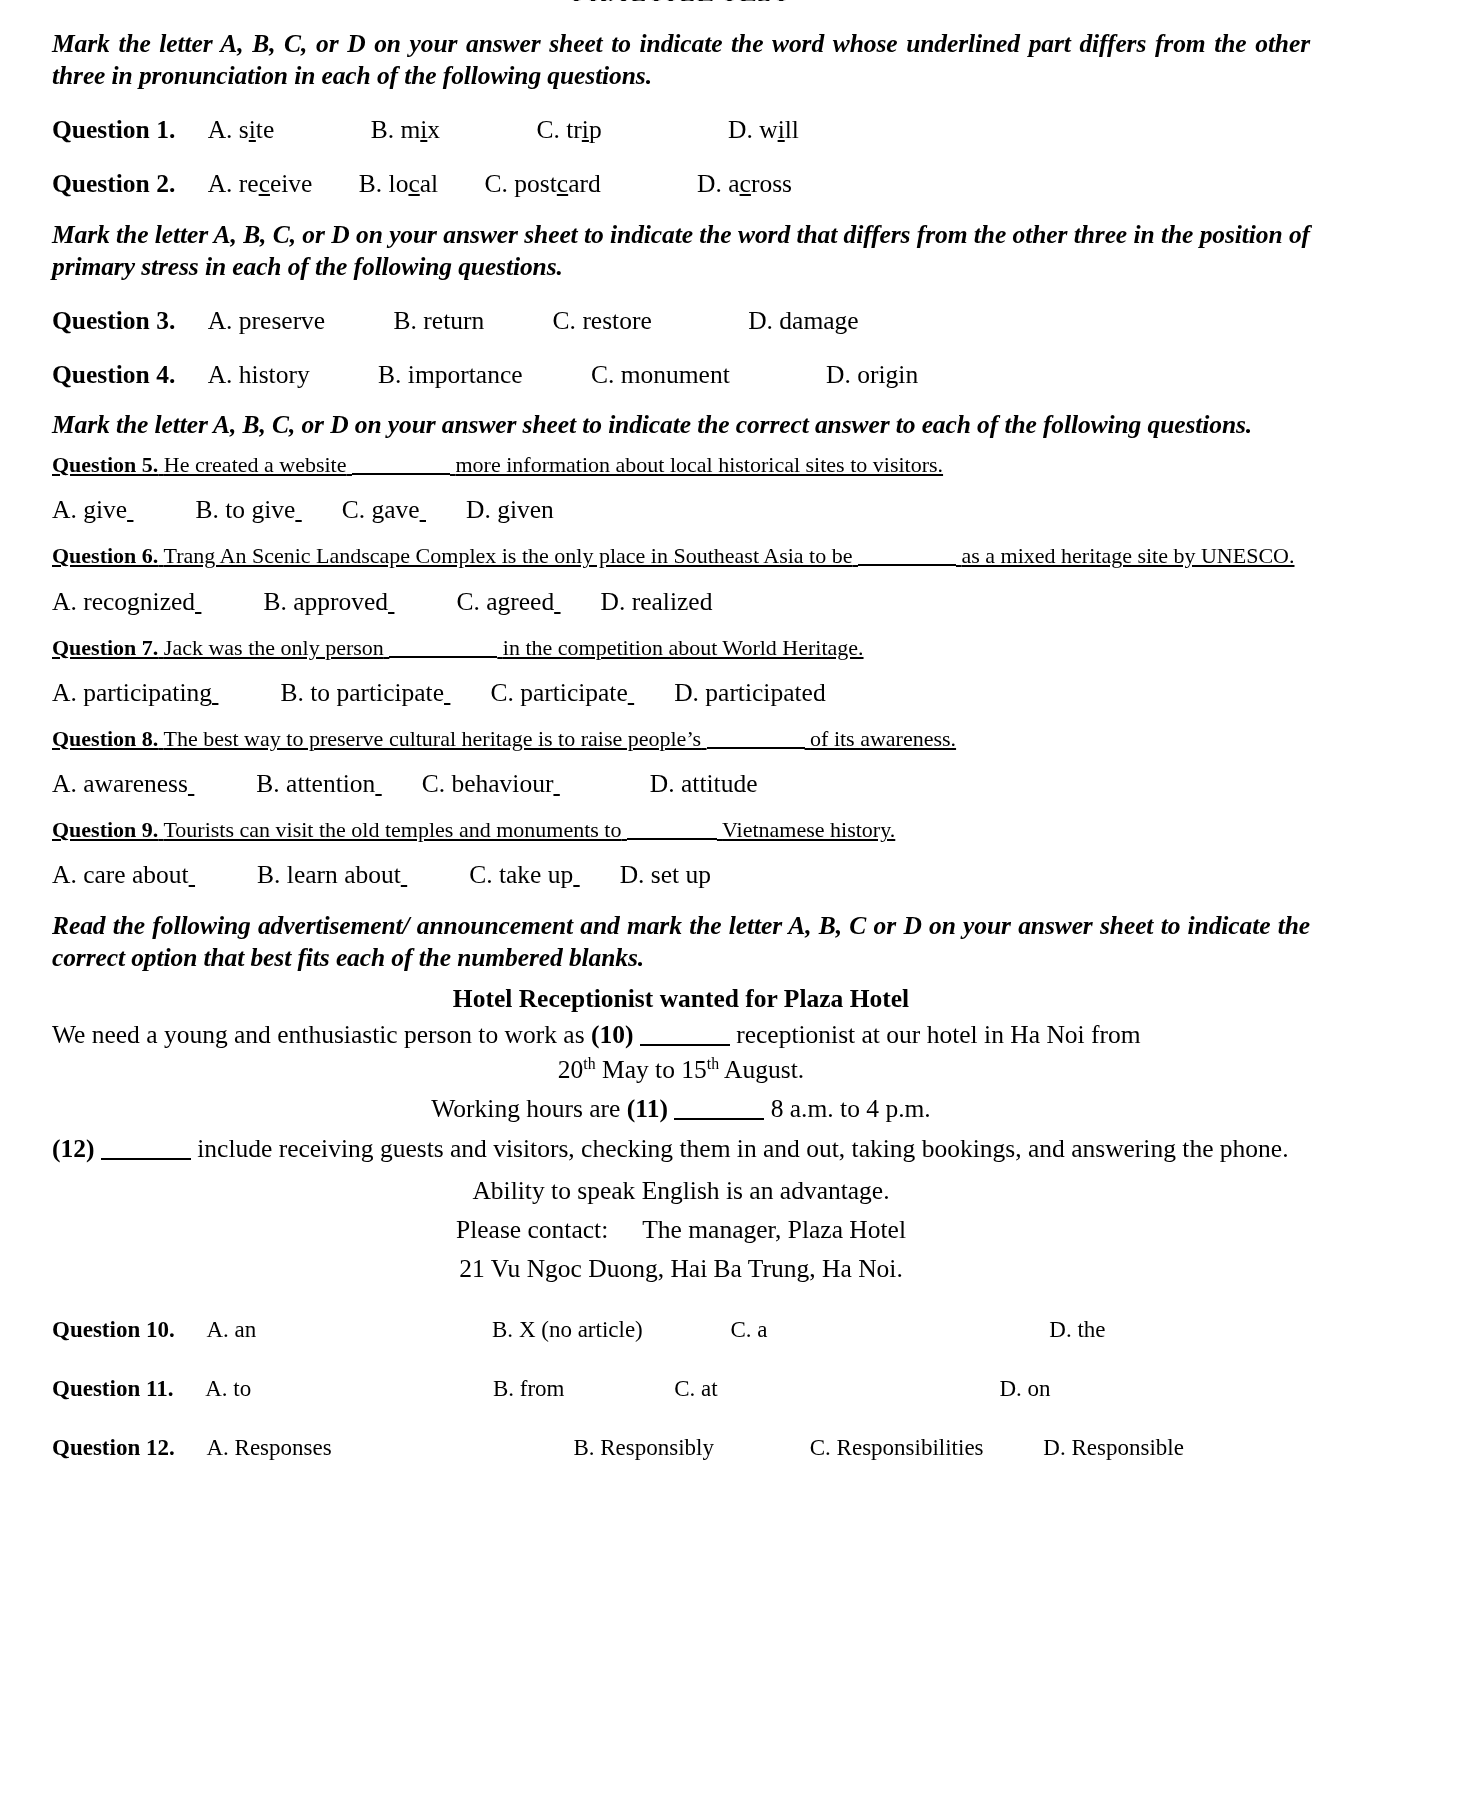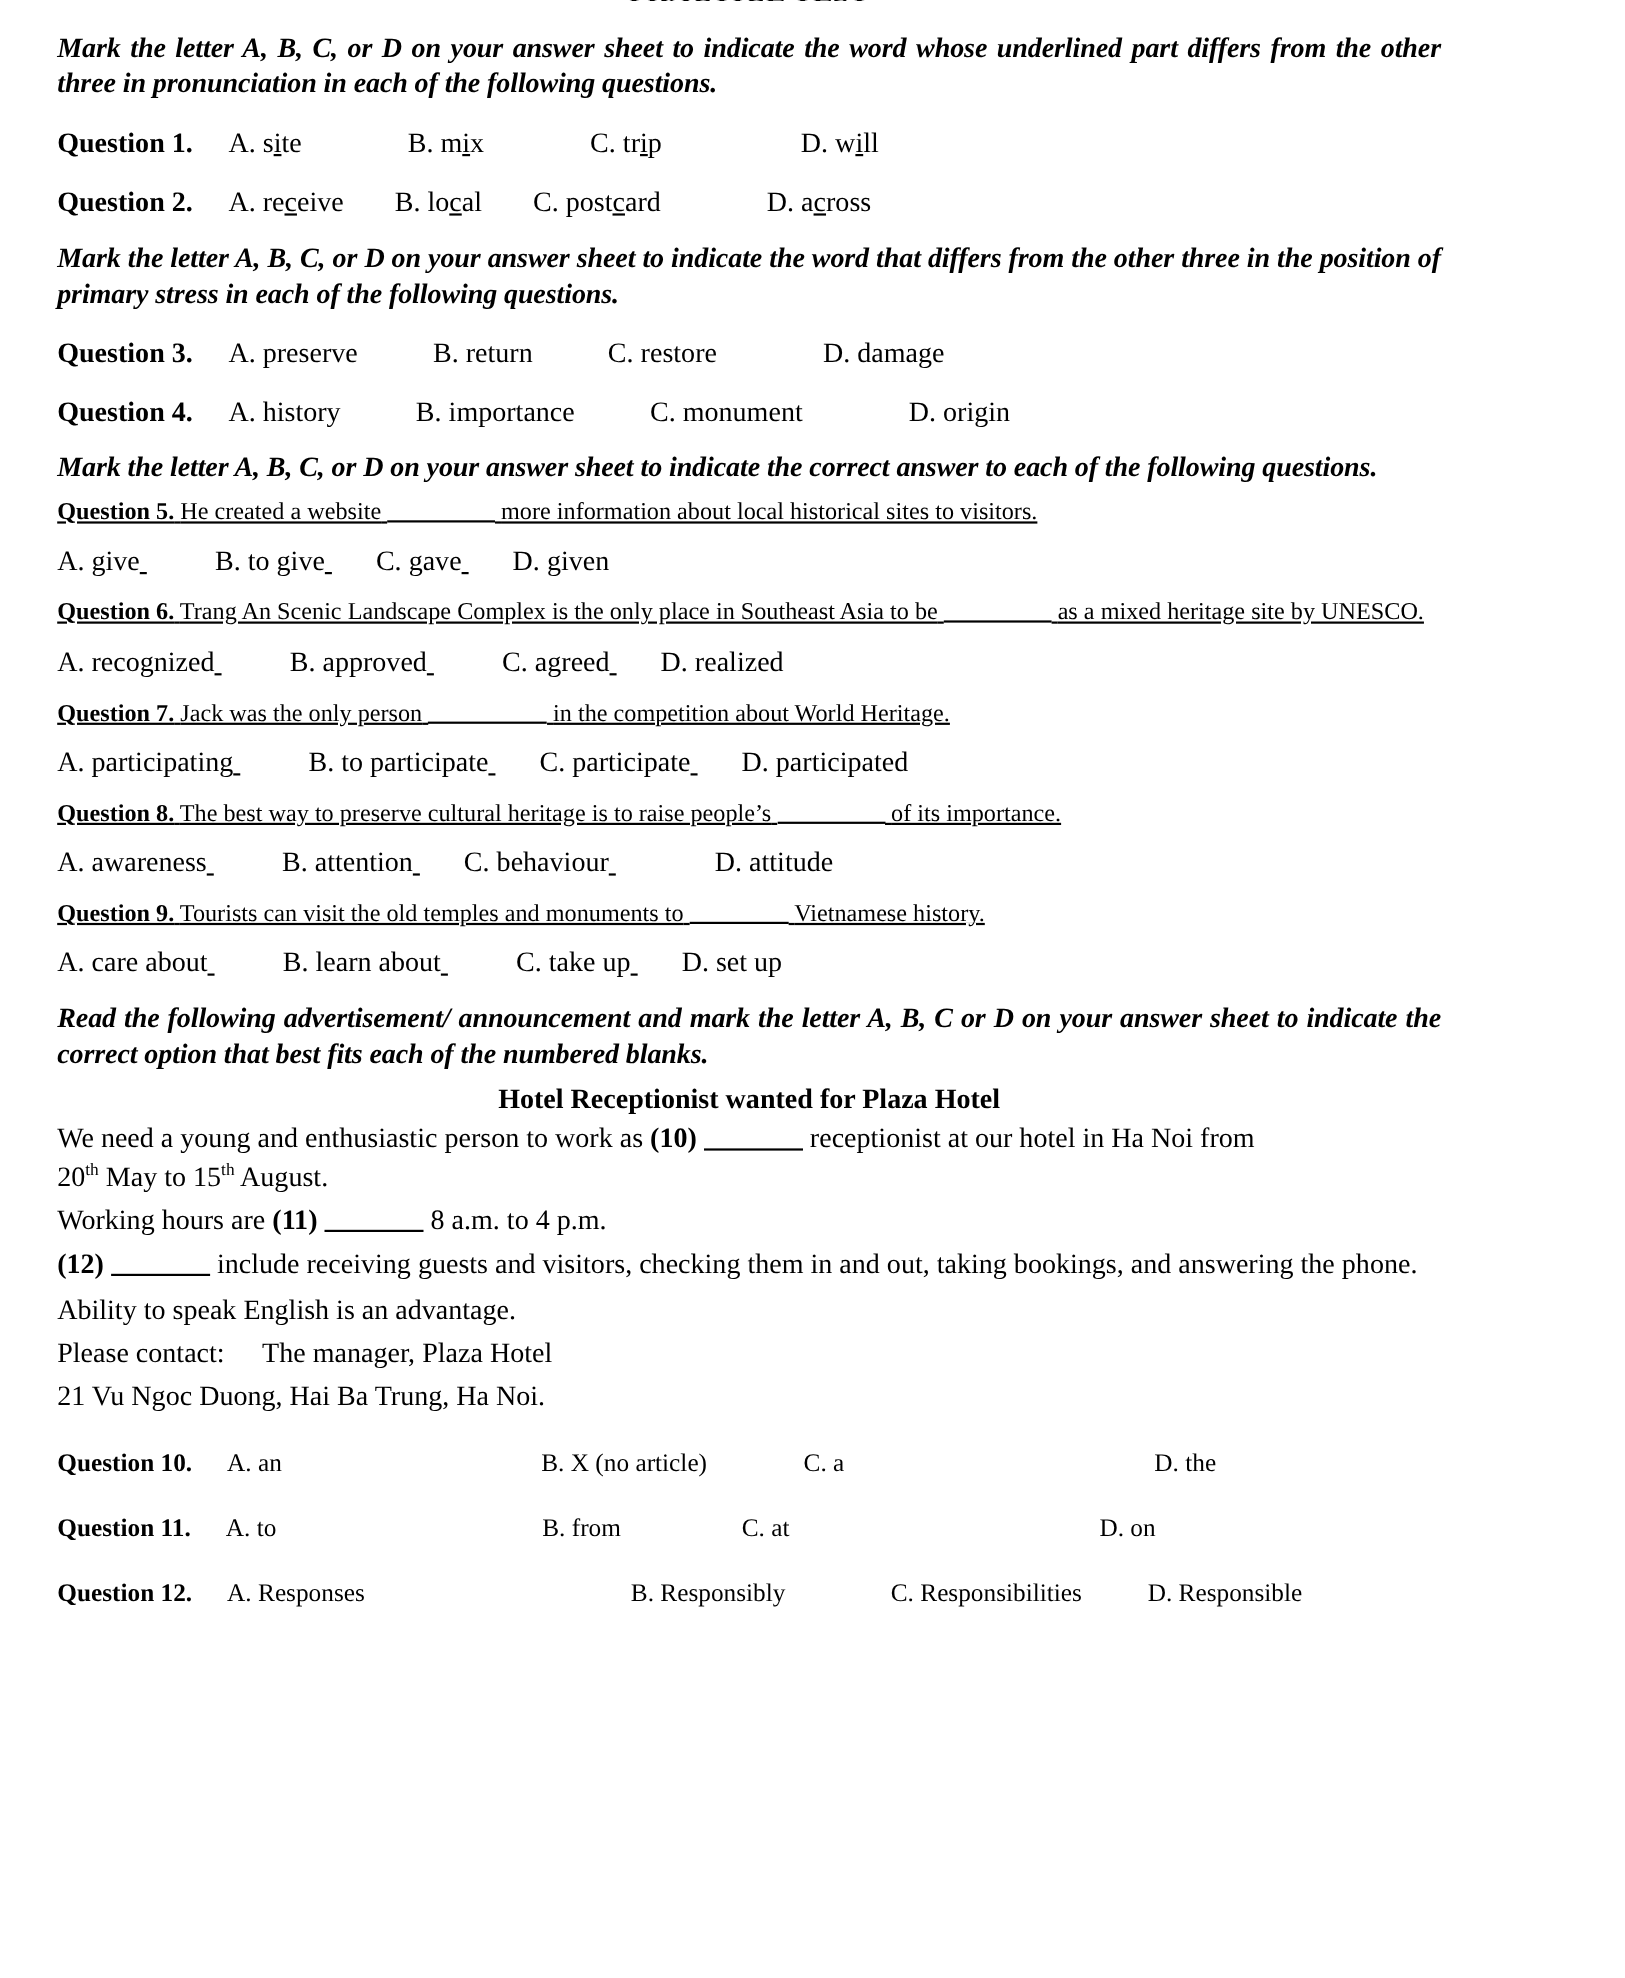--- a/index.html
+++ b/index.html
@@ -103,21 +103,21 @@
     margin: 10px 0 4px 0;
   }
   .ad-line {
     font-size: 25.5px;
     line-height: 1.3;
     margin: 6px 0 0 0;
     text-align: justify;
     text-justify: inter-word;
   }
   .ad-line.first { margin-top: 4px; }
-  .ad-line.nojust { text-align: left; }
+  .ad-line.nojust { text-align: center; }
   sup { font-size: .62em; vertical-align: super; line-height: 0; }
   .ad-num { font-weight: bold; }
   .contact-gap { display: inline-block; width: 34px; }
 
   
   .q-wide {
     font-size: 23px;
     line-height: 1.26;
     margin: 30px 0 0 0;
     white-space: nowrap;
@@ -212,21 +212,21 @@
     <span class="opt"><span>A.</span> <span>participating</span></span>
     <span class="sp-a"></span><span class="opt"><span>B.</span> <span>to participate</span></span>
     <span class="sp-b"></span><span class="opt"><span>C.</span> <span>participate</span></span>
     <span class="sp-b"></span><span class="opt"><span>D.</span> <span>participated</span></span>
   </div>
 
   <div class="q-para">
     <span class="q-label">Question 8.</span>
     <span>The best way to preserve cultural heritage is to raise people’s</span>
     <span class="blank w1"></span>
-    <span>of its importance.</span>
+    <span>of its awareness.</span>
   </div>
   <div class="ans-row">
     <span class="opt"><span>A.</span> <span>awareness</span></span>
     <span class="sp-a"></span><span class="opt"><span>B.</span> <span>attention</span></span>
     <span class="sp-b"></span><span class="opt"><span>C.</span> <span>behaviour</span></span>
     <span class="sp-c"></span><span class="opt"><span>D.</span> <span>attitude</span></span>
   </div>
 
   <div class="q-para">
     <span class="q-label">Question 9.</span>

